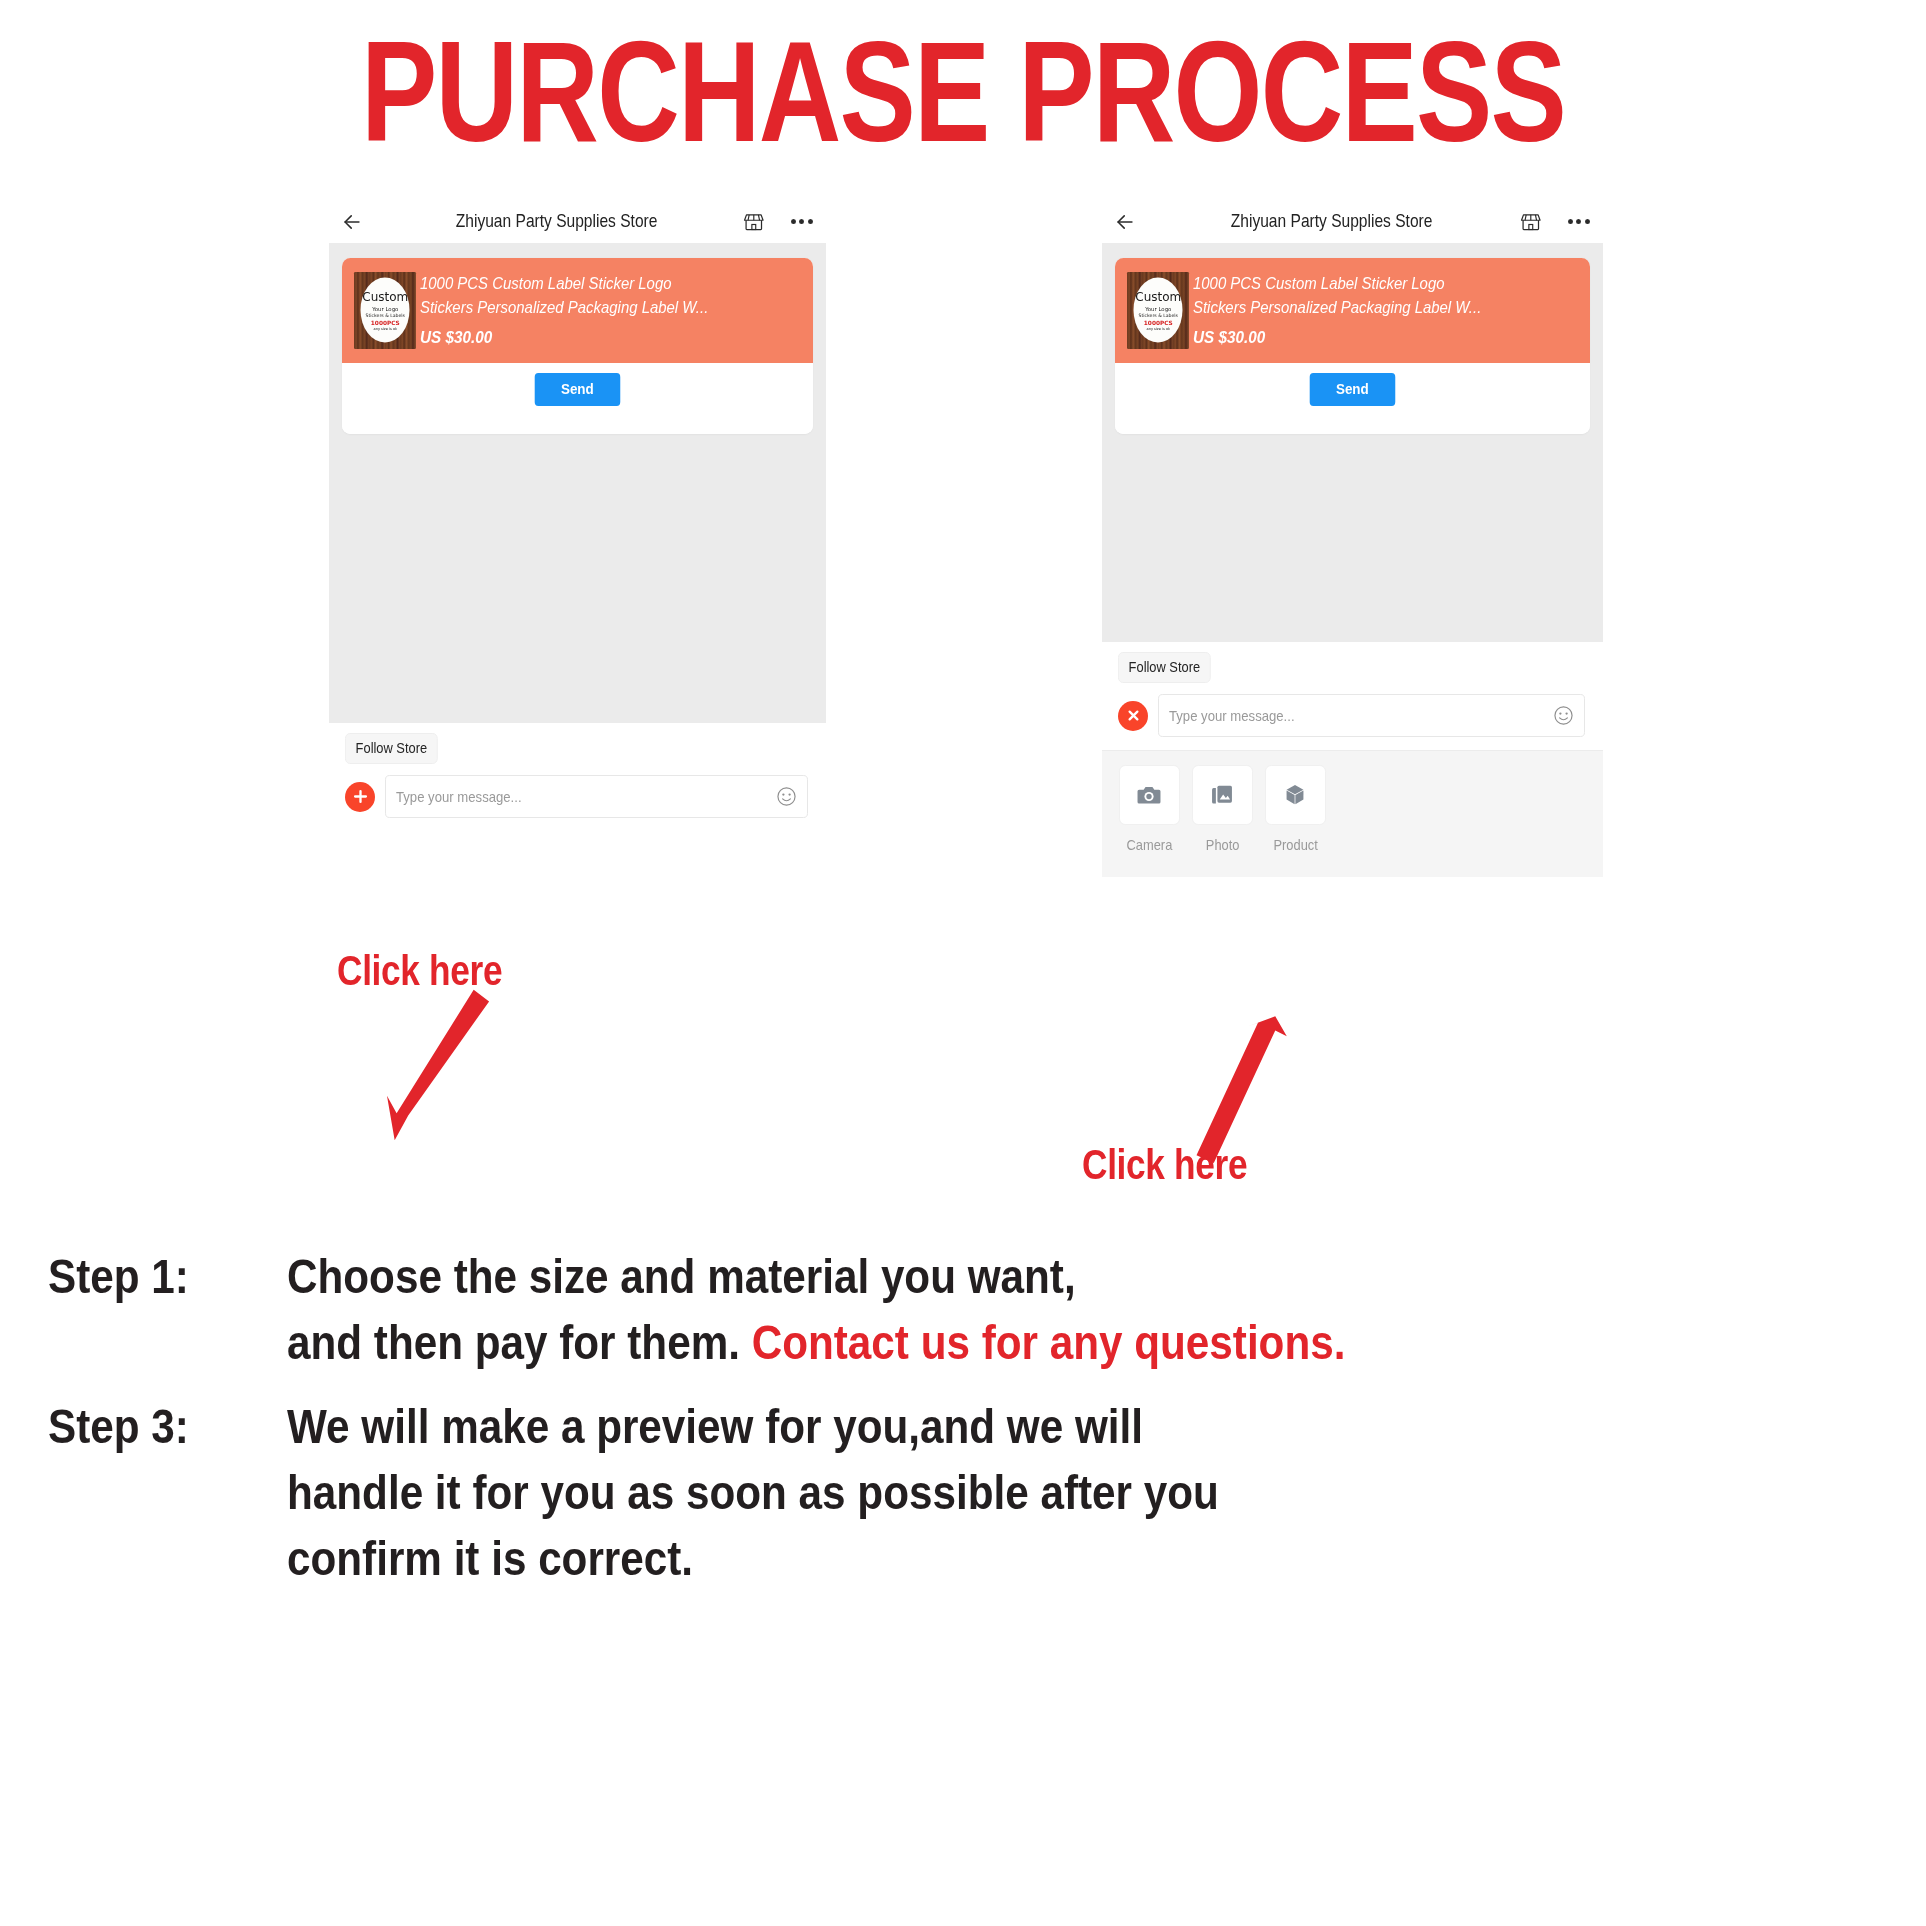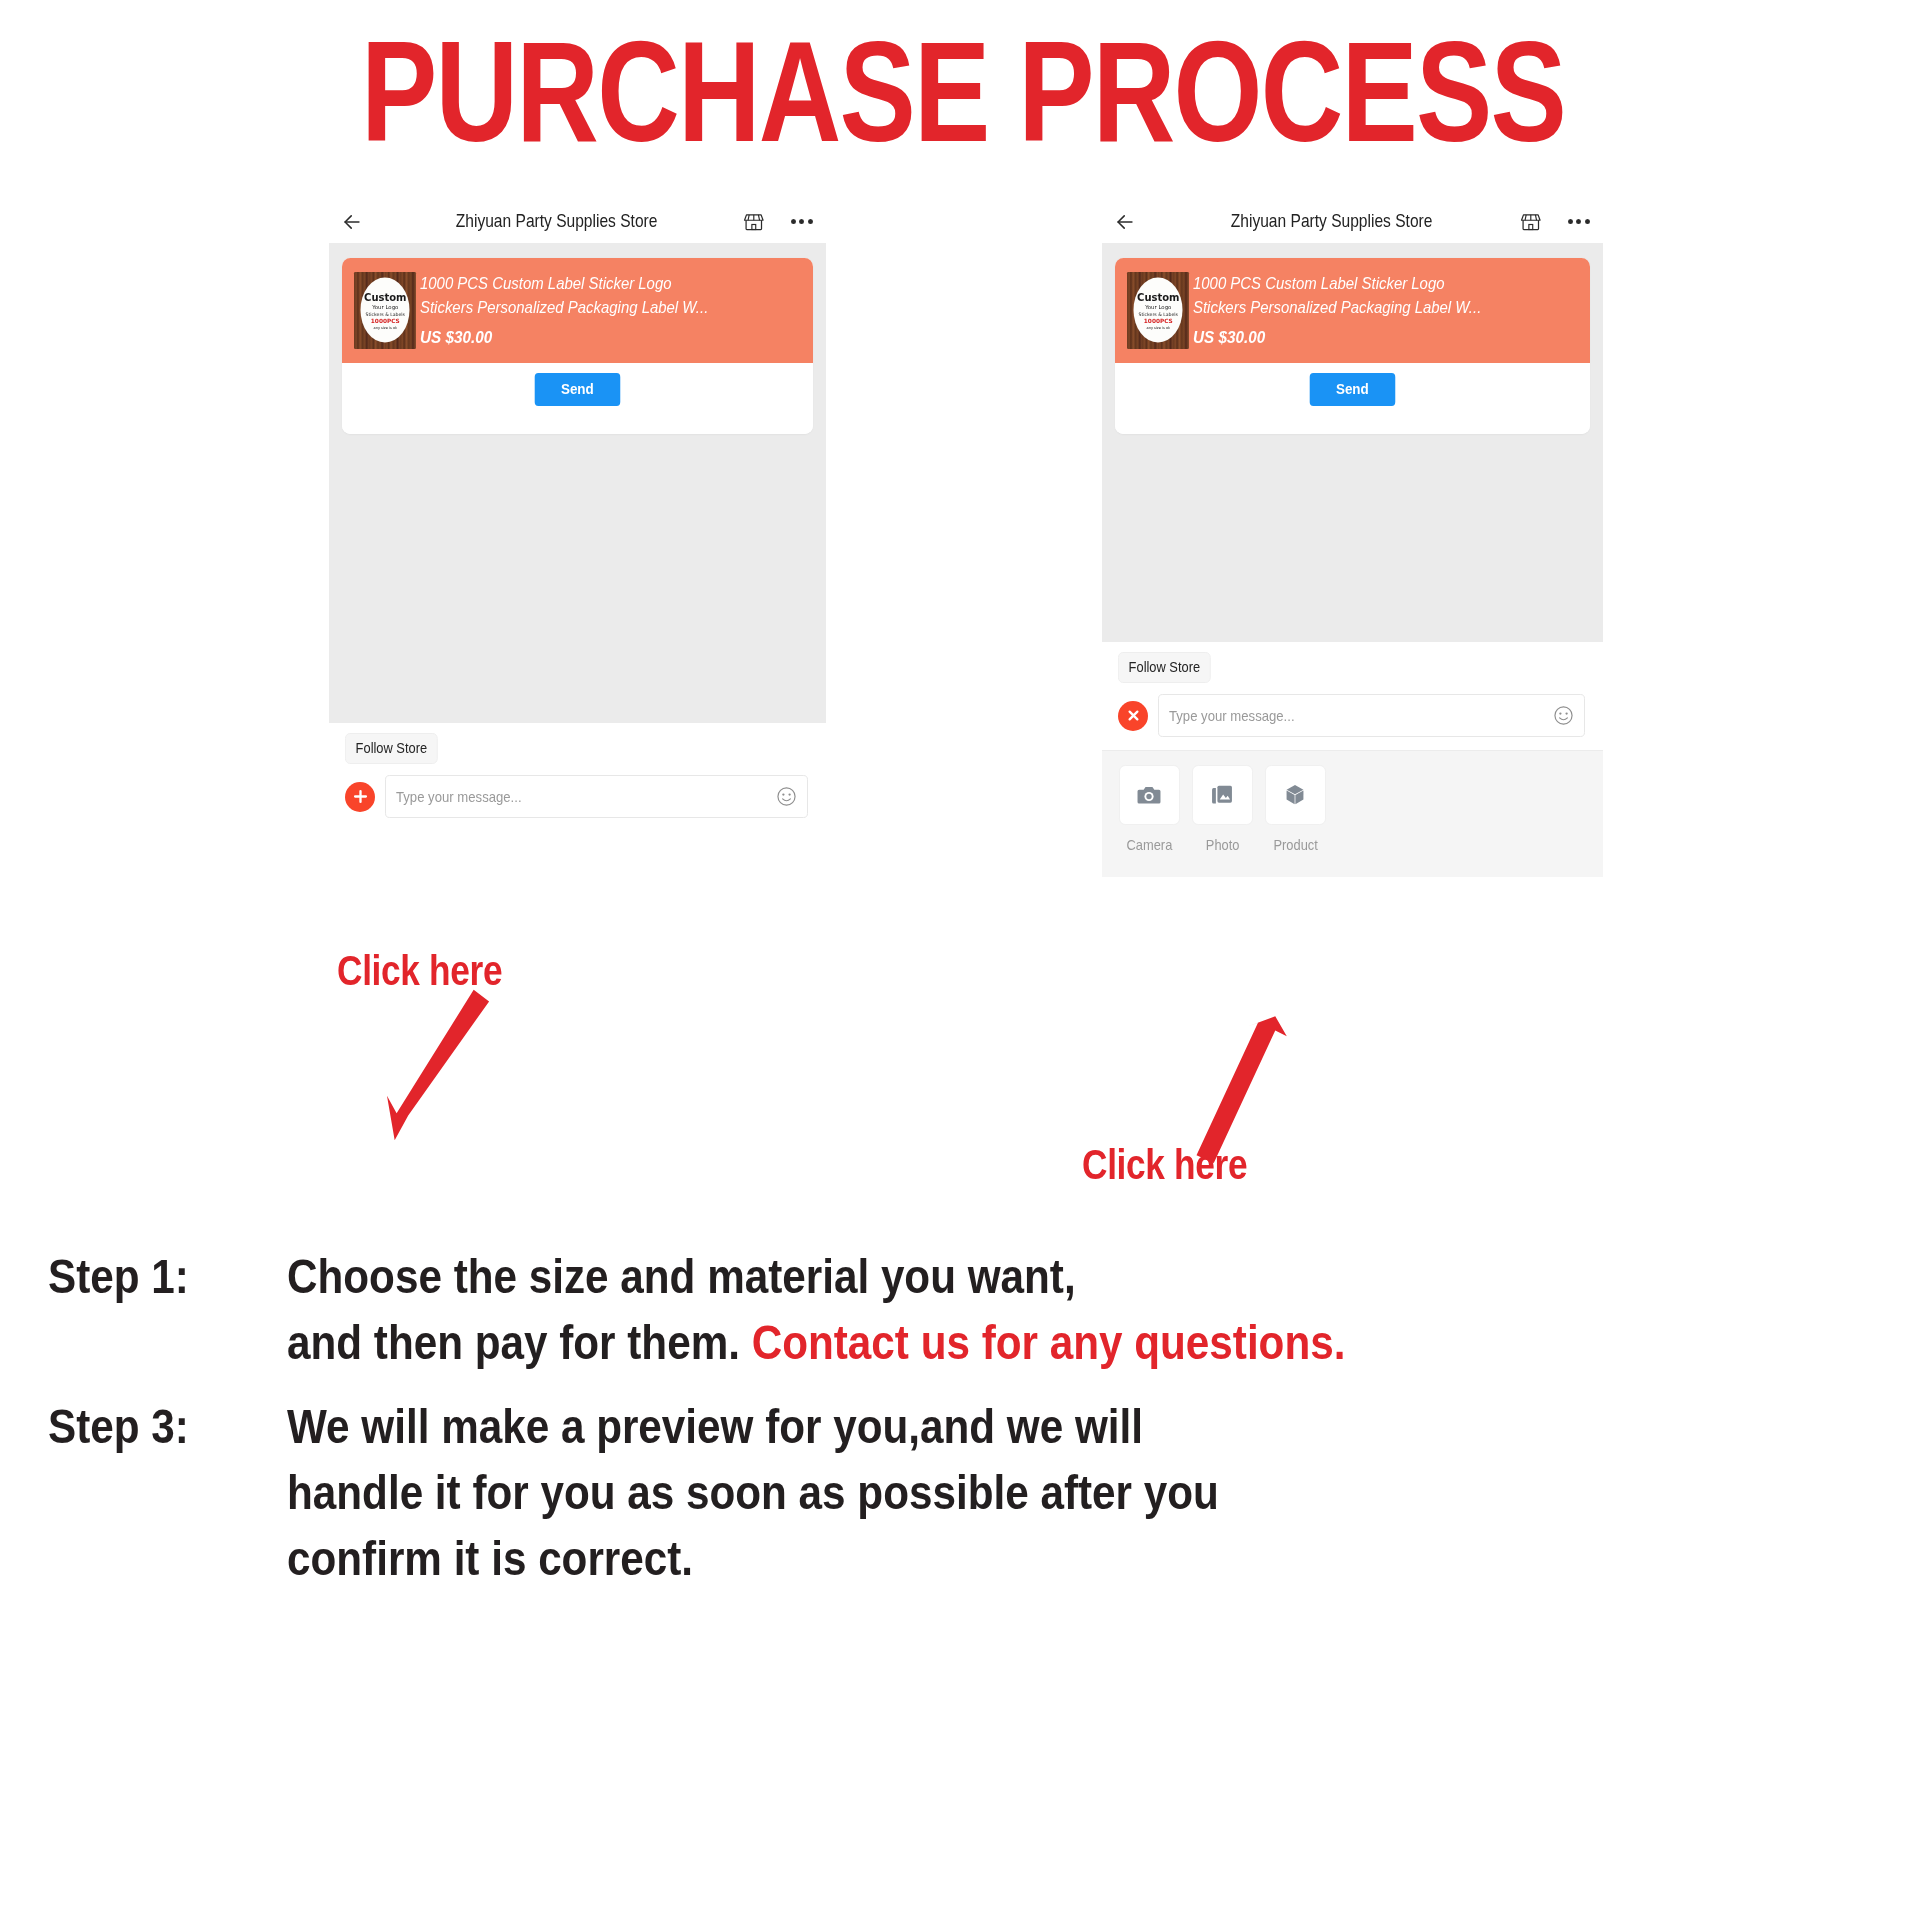--- a/index.html
+++ b/index.html
@@ -110,21 +110,21 @@
     transform: translate(-50%, -50%);
     width: 49px; height: 65px;
     background: #fdfdfb;
     border-radius: 50%;
     display: flex;
     flex-direction: column;
     align-items: center;
     justify-content: center;
     gap: 1.5px;
   }
-  .tc-1 { font-size: 10px; font-weight: bold; color:#1a1a1a; font-family:"DejaVu Sans", sans-serif;}
+  .tc-1 { font-size: 12px; font-weight: normal; color:#1a1a1a; font-family:"DejaVu Sans", sans-serif;}
   .tc-2 { font-size: 5.4px; color:#1a1a1a; font-family:"DejaVu Sans", sans-serif;}
   .tc-3 { font-size: 4.6px; color:#1a1a1a; font-family:"DejaVu Sans", sans-serif;}
   .tc-4 { font-size: 5.8px; font-weight:bold; color:#d62222; font-family:"DejaVu Sans", sans-serif;}
   .tc-5 { font-size: 3.5px; color:#222; font-family:"DejaVu Sans", sans-serif;}
 
   .product-info {
     flex: 1 1 auto;
     padding-left: 4px;
     display: flex;
     flex-direction: column;

